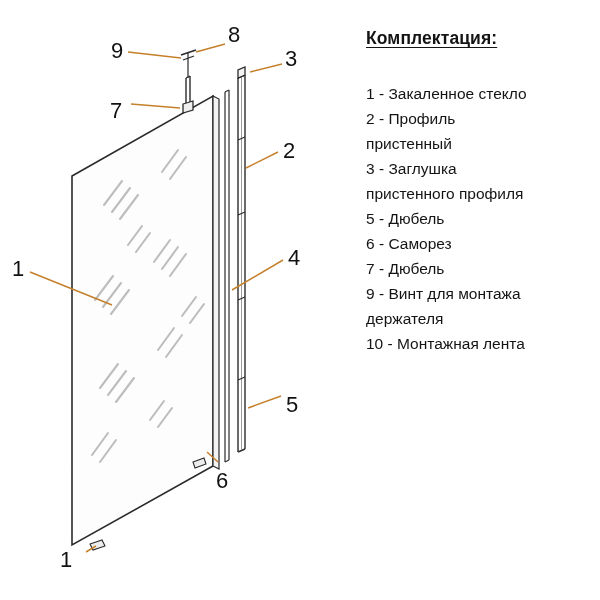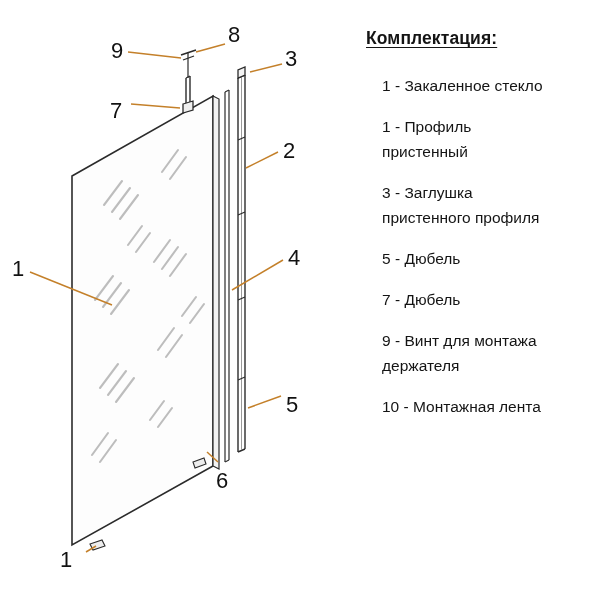--- a/index.html
+++ b/index.html
@@ -34,28 +34,28 @@
     left: 366px;
     top: 28px;
     width: 228px;
   }
   #legend-title {
     font-size: 17.5px;
     font-weight: 700;
     letter-spacing: 0.1px;
     text-decoration: underline;
     text-underline-offset: 3px;
-    margin: 0 0 24px 0;
+    margin: 0 0 32px 0;
     color: #141414;
   }
   .legend-item {
     font-size: 15.5px;
     line-height: 25px;
     color: #141414;
-    margin: 16px;
+    margin: 0;
     white-space: pre-wrap;
   }
   
   .callout {
     position: absolute;
     font-size: 22px;
     font-weight: 400;
     color: #111111;
     font-family: "Liberation Sans", sans-serif;
     line-height: 1;
@@ -160,24 +160,25 @@
   <div class="callout" style="left:286px; top:394px;">5</div>
   <div class="callout" style="left:216px; top:470px;">6</div>
   <div class="callout" style="left:110px; top:100px;">7</div>
   <div class="callout" style="left:228px; top:24px;">8</div>
   <div class="callout" style="left:111px; top:40px;">9</div>
   <div class="callout" style="left:60px; top:549px;">1</div>
 
   <div id="legend">
     <div id="legend-title">Комплектация:</div>
     <p class="legend-item">1 - Закаленное стекло</p>
-    <p class="legend-item">1 - Профиль
+    <p class="legend-item">2 - Профиль
 пристенный</p>
     <p class="legend-item">3 - Заглушка
 пристенного профиля</p>
     <p class="legend-item">5 - Дюбель</p>
+    <p class="legend-item">6 - Саморез</p>
     <p class="legend-item">7 - Дюбель</p>
     <p class="legend-item">9 - Винт для монтажа
 держателя</p>
     <p class="legend-item">10 - Монтажная лента</p>
   </div>
 
 </div>
 
 </body></html>

